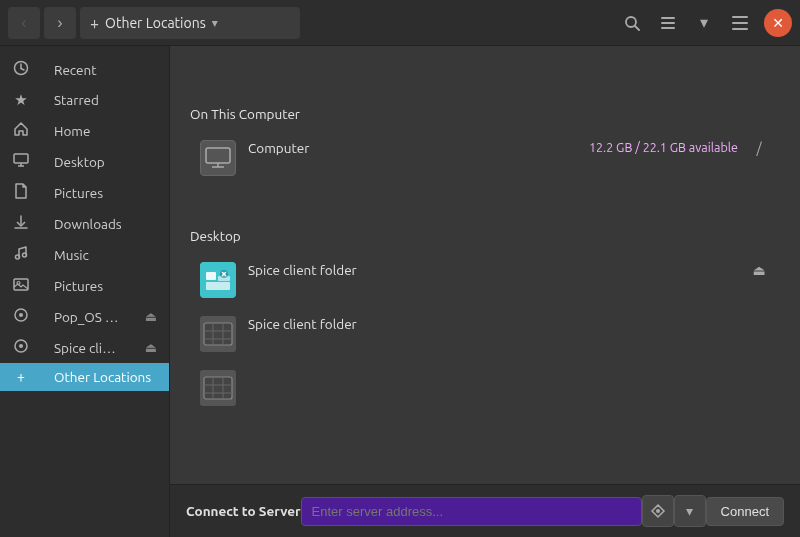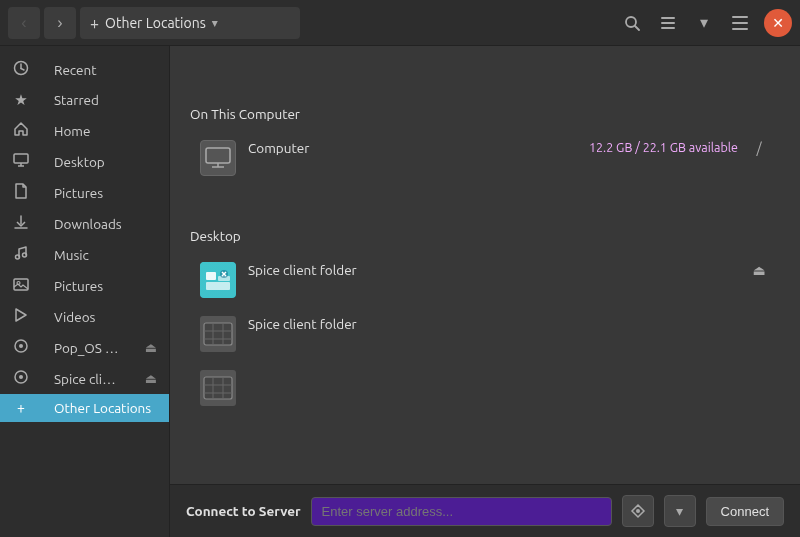--- a/index.html
+++ b/index.html
@@ -207,21 +207,20 @@
       margin-top: 16px;
     }
 
     
     .connect-bar {
       background: #2d2d2d;
       border-top: 1px solid #222;
       padding: 10px 16px;
       display: flex;
       align-items: center;
-      gap: 10px;
     }
     .connect-label {
       font-size: 13.5px;
       font-weight: bold;
       color: #e0e0e0;
       white-space: nowrap;
     }
     .connect-input {
       flex: 1;
       background: #4c1d95;
@@ -368,28 +367,20 @@
     <div class="sidebar-item">
       <span class="si-icon">
         <svg width="16" height="16" viewBox="0 0 16 16" fill="none">
           <rect x="1" y="3" width="14" height="11" rx="1" stroke="#aaa" stroke-width="1.5"></rect>
           <circle cx="5.5" cy="7" r="1.5" stroke="#aaa" stroke-width="1.2"></circle>
           <path d="M1 11l4-3 3 3 2-2 5 4" stroke="#aaa" stroke-width="1.2" fill="none"></path>
         </svg>
       </span>
       <span class="si-label">Pictures</span>
     </div>
-    <div class="sidebar-item">
-      <span class="si-icon">
-        <svg width="16" height="16" viewBox="0 0 16 16" fill="none">
-          <polygon points="3,2 13,8 3,14" stroke="#aaa" stroke-width="1.5" stroke-linejoin="round"></polygon>
-        </svg>
-      </span>
-      <span class="si-label">Videos</span>
-    </div>
 
     <div class="sidebar-item">
       <span class="si-icon">
         <svg width="16" height="16" viewBox="0 0 16 16" fill="none">
           <circle cx="8" cy="8" r="6" stroke="#aaa" stroke-width="1.5"></circle>
           <circle cx="8" cy="8" r="2" fill="#aaa"></circle>
         </svg>
       </span>
       <span class="si-label">Pop_OS 20.04 a...</span>
       <span class="si-eject">⏏</span>

